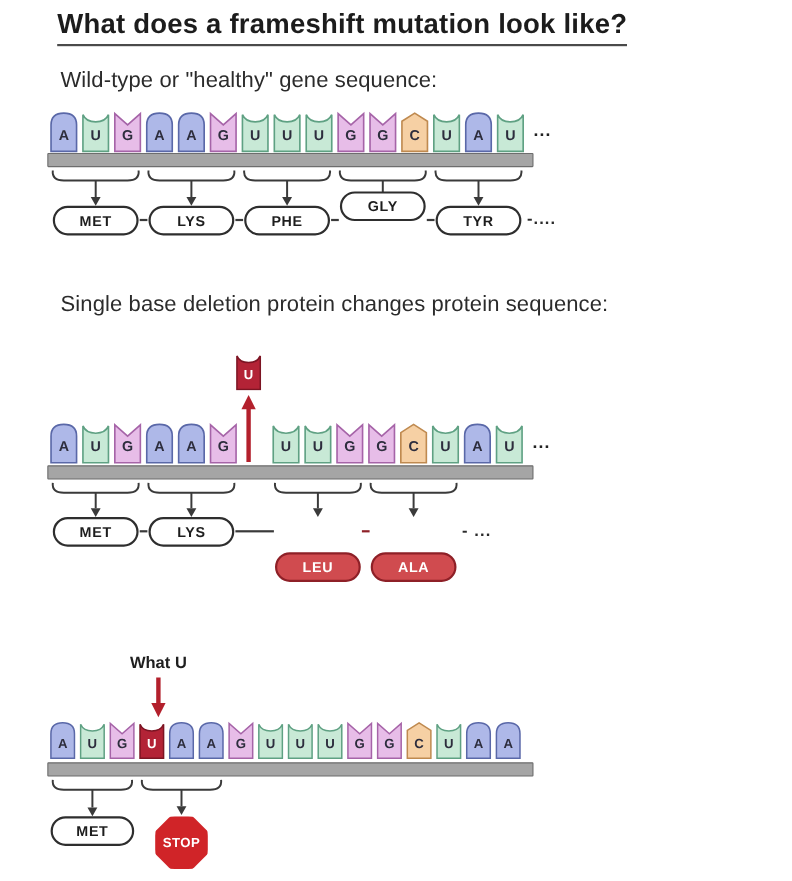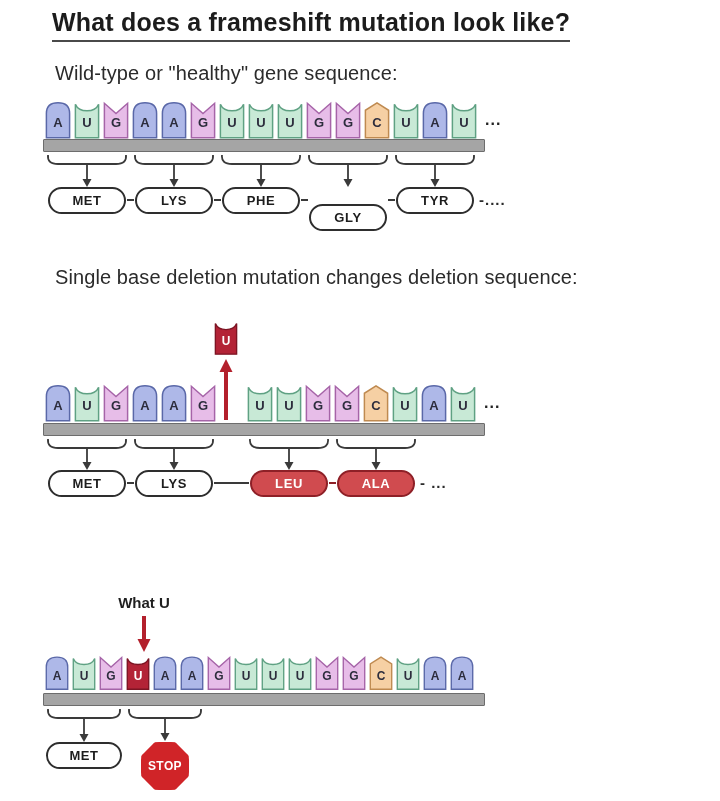--- a/index.html
+++ b/index.html
@@ -22,21 +22,21 @@
   .bar{
     position:absolute;height:13px;background:#a5a5a5;border:1.5px solid #6d6d6d;
     box-sizing:border-box;border-radius:1px;
   }
   .bracket{position:absolute;}
   .pill{
     position:absolute;height:27px;box-sizing:border-box;border:2px solid #2e2e2e;border-radius:14px;
     background:#ffffff;color:#1d1d1d;font-size:13px;font-weight:bold;letter-spacing:0.6px;
     display:flex;align-items:center;justify-content:center;
   }
-  .pill.mutant{background:#d04b4f;border-color:#8e2027;color:#ffffff;}
+  .pill.mutant{background:#d04b4f;border-color:#8e2027;color:#ffffff;margin-top:32px;}
   .connector{position:absolute;height:2px;background:#3a3a3a;}
   .connector.mutant{background:#8e2027;}
   .seq-ellipsis{position:absolute;font-size:16px;font-weight:bold;color:#222222;letter-spacing:1px;}
   .trailing{position:absolute;font-size:15px;font-weight:bold;color:#2a2a2a;letter-spacing:1px;}
   .stop-sign{
     position:absolute;width:48px;height:48px;background:#d02428;
     clip-path:polygon(29% 0%,71% 0%,100% 29%,100% 71%,71% 100%,29% 100%,0% 71%,0% 29%);
     display:flex;align-items:center;justify-content:center;
     color:#ffffff;font-weight:bold;font-size:12px;letter-spacing:0.4px;
     box-shadow:0 0 0 3px #f0bcbc;
@@ -45,21 +45,21 @@
   .red-arrow{position:absolute;}
 </style>
 </head>
 <body>
 
 <div class="canvas">
   <div class="page-title">What does a frameshift mutation look like?</div>
 
   <div class="heading" style="left:55px;top:62px">Wild-type or "healthy" gene sequence:</div>
 
-  <div class="heading" style="left:55px;top:266px">Single base deletion mutation changes deletion sequence:</div>
+  <div class="heading" style="left:55px;top:266px">Single base deletion protein changes protein sequence:</div>
 
   <div class="ann-label" style="left:94px;top:594px;width:100px">What U</div>
 
   <div id="diagram">
       <div class="tile" style="left: 45px; top: 101px;">
         <svg width="26" height="38" viewBox="0 0 28 40">
           <path d="M1.5,39 L1.5,13 Q1.5,1.5 14,1.5 Q26.5,1.5 26.5,13 L26.5,39 Z" fill="#aeb8e8" stroke="#5a68a8" stroke-width="1.6"></path>
           <text x="14" y="28" text-anchor="middle" font-family="Liberation Sans, sans-serif" font-size="14" font-weight="bold" fill="#2d2d3d">A</text>
         </svg>
       </div>
@@ -167,21 +167,21 @@
           <line x1="42" y1="10" x2="42" y2="25" stroke="#3a3a3a" stroke-width="1.8"></line>
           <polygon points="37.5,25 46.5,25 42,33" fill="#3a3a3a"></polygon>
         </svg></div>
       <div class="pill" style="left: 222px; top: 187px; width: 78px;">PHE</div>
       <div class="connector" style="left: 214px; top: 199px; width: 7px;"></div>
       <div class="bracket" style="left: 306px; top: 154px;"><svg width="84" height="34" viewBox="0 0 84 34">
           <path d="M3,1 Q2,10 13,10 L71,10 Q82,10 81,1" fill="none" stroke="#3a3a3a" stroke-width="1.8"></path>
           <line x1="42" y1="10" x2="42" y2="25" stroke="#3a3a3a" stroke-width="1.8"></line>
           <polygon points="37.5,25 46.5,25 42,33" fill="#3a3a3a"></polygon>
         </svg></div>
-      <div class="pill" style="left: 309px; top: 204px; width: 78px;">GLY</div>
+      <div class="pill" style="left: 309px; top: 174px; width: 78px;">GLY</div>
       <div class="connector" style="left: 301px; top: 199px; width: 7px;"></div>
       <div class="bracket" style="left: 393px; top: 154px;"><svg width="84" height="34" viewBox="0 0 84 34">
           <path d="M3,1 Q2,10 13,10 L71,10 Q82,10 81,1" fill="none" stroke="#3a3a3a" stroke-width="1.8"></path>
           <line x1="42" y1="10" x2="42" y2="25" stroke="#3a3a3a" stroke-width="1.8"></line>
           <polygon points="37.5,25 46.5,25 42,33" fill="#3a3a3a"></polygon>
         </svg></div>
       <div class="pill" style="left: 396px; top: 187px; width: 78px;">TYR</div>
       <div class="connector" style="left: 388px; top: 199px; width: 7px;"></div>
       <div class="trailing" style="left: 479px; top: 191px;">-....</div>
       <div class="tile" style="left: 45px; top: 384px;">

